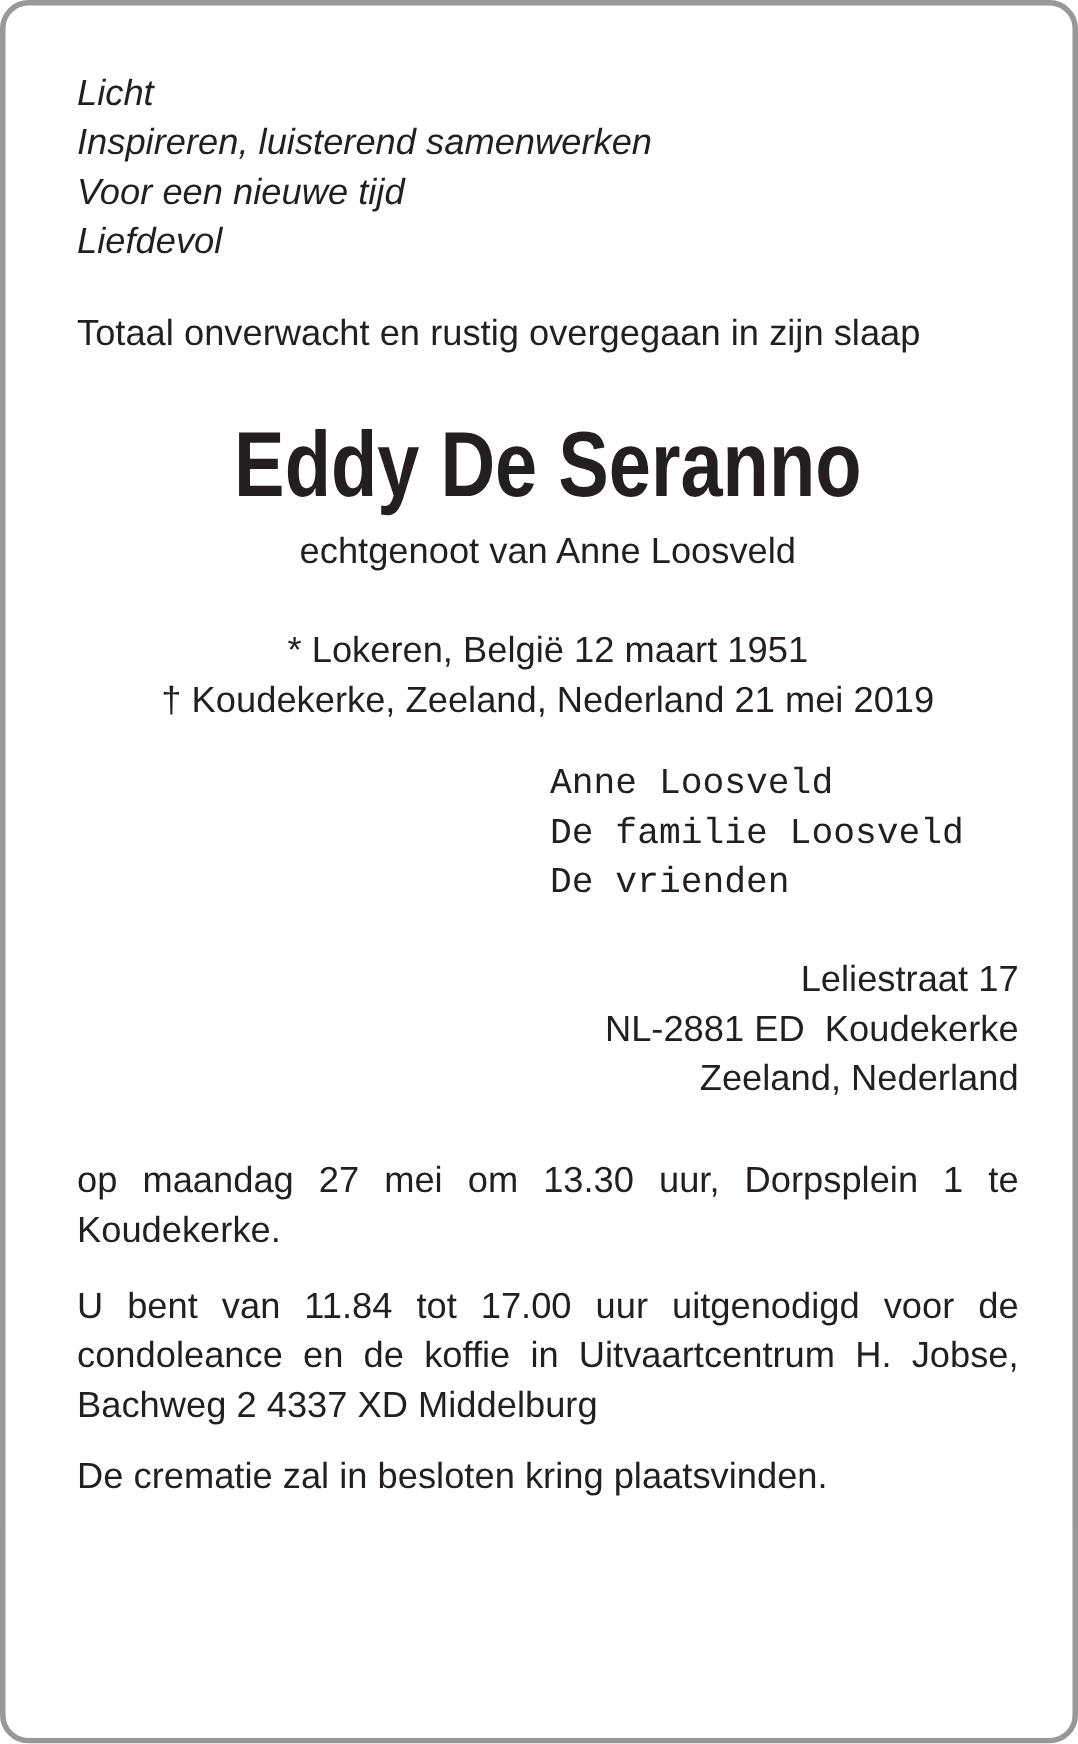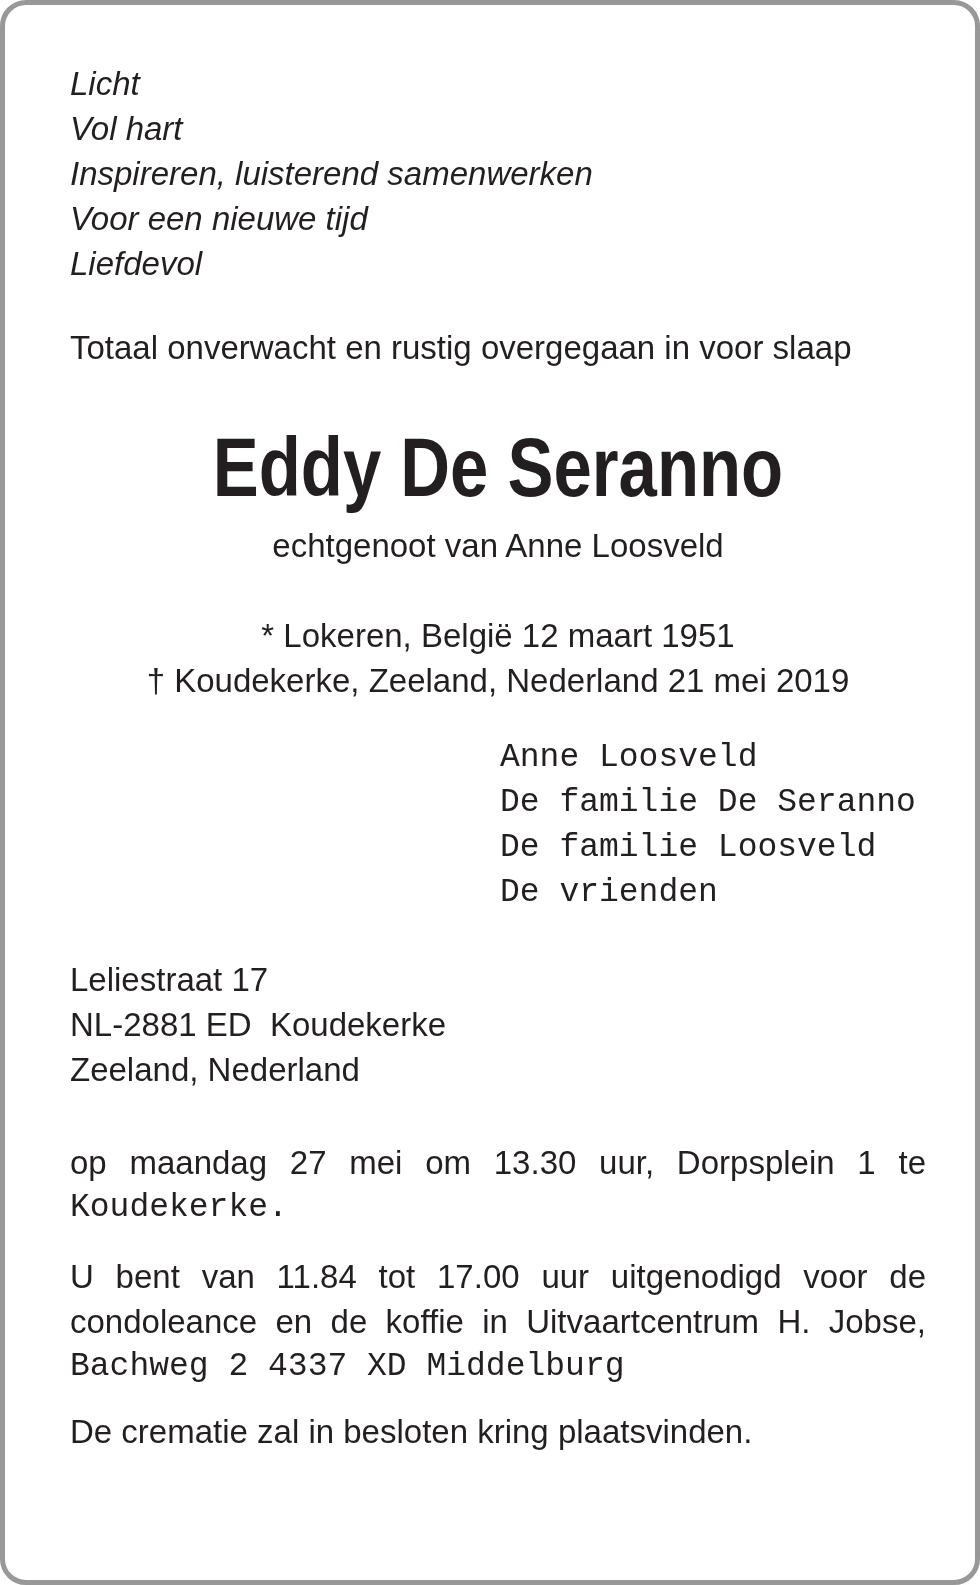--- a/index.html
+++ b/index.html
@@ -59,62 +59,60 @@
   .mourners {
     margin-top: 32px;
     margin-left: 430px;
     font-family: Liberation Mono, monospace;
   }
   .address {
     margin-top: 42px;
   }
   .address .line {
     white-space: pre-wrap; 
+    text-align: right;
   }
   .para-farewell   { margin-top: 48px; }
   .para-invitation { margin-top: 24px; }
   .para-cremation  { margin-top: 20px; }
   
   .justify .line {
     text-align: justify;
     text-align-last: justify;
   }
   .justify .line:last-child {
     text-align: left;
     text-align-last: left;
-    font-family: Liberation Mono, monospace;
   }
 </style>
 </head>
 <body>
 
 <div class="card">
 
   <div class="poem">
       <div class="line">Licht</div>
-      <div class="line">Vol hart</div>
       <div class="line">Inspireren, luisterend samenwerken</div>
       <div class="line">Voor een nieuwe tijd</div>
       <div class="line">Liefdevol</div>
     </div>
 
-  <div class="line intro-line">Totaal onverwacht en rustig overgegaan in voor slaap</div>
+  <div class="line intro-line">Totaal onverwacht en rustig overgegaan in zijn slaap</div>
 
   <div class="deceased-name">Eddy De Seranno</div>
 
   <div class="line relation-line">echtgenoot van Anne Loosveld</div>
 
   <div class="dates">
     <div class="line">* Lokeren, België 12 maart 1951</div>
     <div class="line">† Koudekerke, Zeeland, Nederland 21 mei 2019</div>
   </div>
 
   <div class="mourners">
       <div class="line">Anne Loosveld</div>
-      <div class="line">De familie De Seranno</div>
       <div class="line">De familie Loosveld</div>
       <div class="line">De vrienden</div>
     </div>
 
   <div class="address">
       <div class="line">Leliestraat 17</div>
       <div class="line">NL-2881 ED  Koudekerke</div>
       <div class="line">Zeeland, Nederland</div>
     </div>
 

